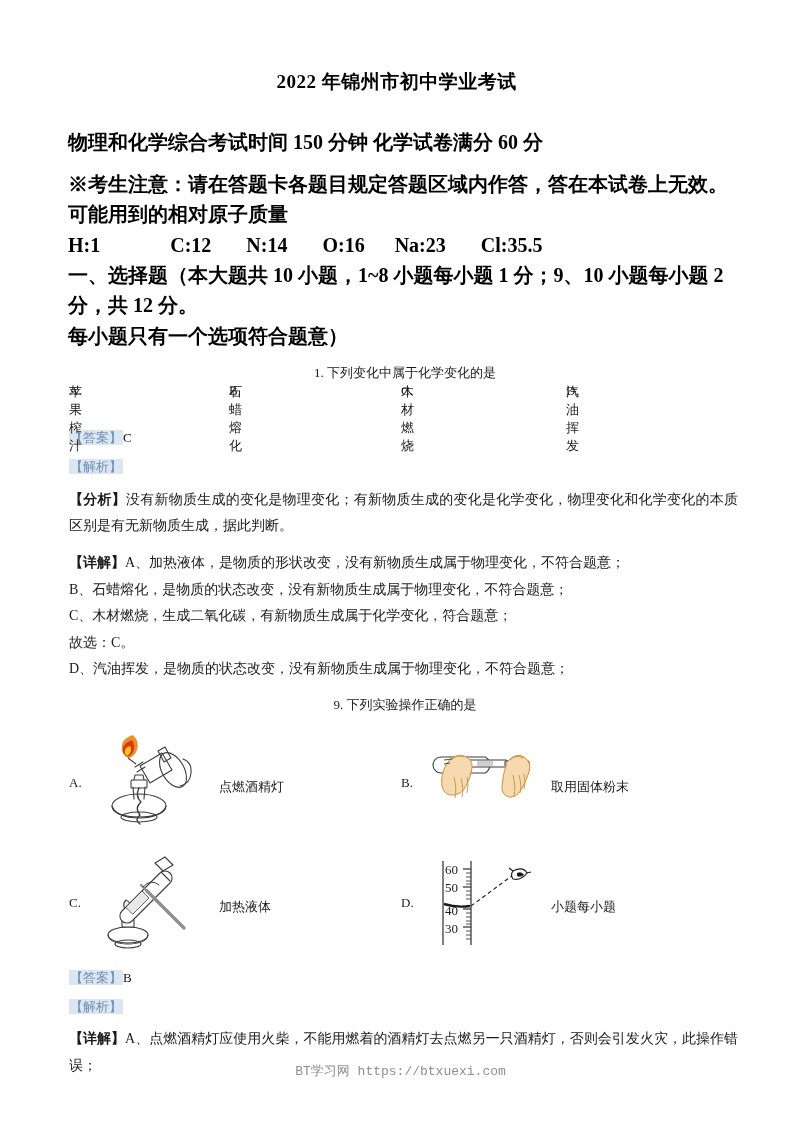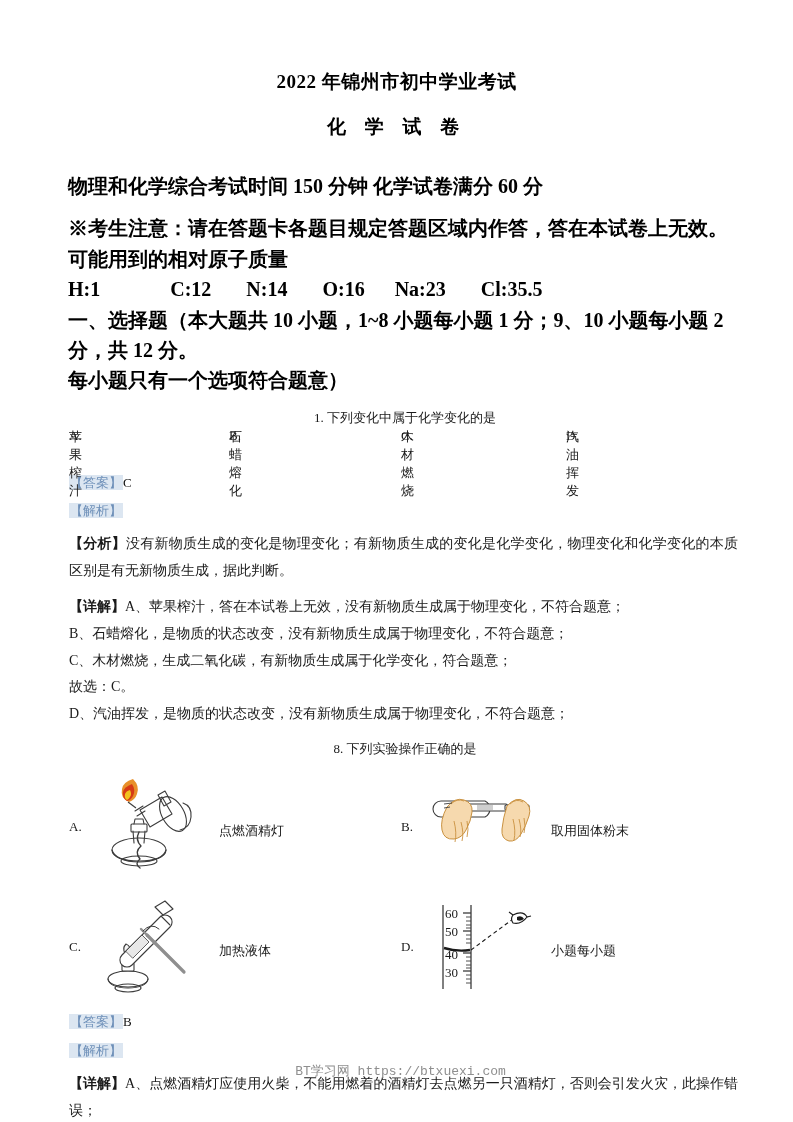--- a/index.html
+++ b/index.html
@@ -163,21 +163,20 @@
     color: #8f8f8f;
     font-family: Liberation Mono, monospace;
   }
 </style>
 </head>
 <body>
 
 <div class="page">
 
   <div class="doc-title">2022 年锦州市初中学业考试</div>
-  <div class="doc-subtitle">化 学 试 卷</div>
 
   <div class="instr instr-first">物理和化学综合考试时间 150 分钟  化学试卷满分 60 分</div>
 
   <div class="instr instr-gap">※考生注意：请在答题卡各题目规定答题区域内作答，答在本试卷上无效。</div>
 
   <div class="instr"><span>可能用到的相对原子质量</span><span class="mass-row">H:1              C:12       N:14       O:16      Na:23       Cl:35.5</span></div>
 
   <div class="instr">一、选择题（本大题共 10 小题，1~8 小题每小题 1 分；9、10 小题每小题 2 分，共 12 分。</div>
   <div class="instr">每小题只有一个选项符合题意）</div>
 
@@ -201,27 +200,27 @@
         <span>汽油挥发</span>
       </span>
   </div>
 
   <div class="tag-line spaced"><span class="tag">【答案】</span><span class="tag-plain">C</span></div>
 
   <div class="tag-line spaced-sm"><span class="tag">【解析】</span></div>
 
   <div class="para spaced-sm"><b>【分析】</b><span>没有新物质生成的变化是物理变化；有新物质生成的变化是化学变化，物理变化和化学变化的本质区别是有无新物质生成，据此判断。</span></div>
 
-  <div class="para spaced-sm"><b>【详解】</b><span>A、苹果榨汁，答在本试卷上无效，没有新物质生成属于物理变化，不符合题意；</span></div>
+  <div class="para spaced-sm"><b>【详解】</b><span>A、加热液体，是物质的形状改变，没有新物质生成属于物理变化，不符合题意；</span></div>
   <div class="para">B、石蜡熔化，是物质的状态改变，没有新物质生成属于物理变化，不符合题意；</div>
   <div class="para">C、木材燃烧，生成二氧化碳，有新物质生成属于化学变化，符合题意；</div>
   <div class="para">故选：C。</div>
   <div class="para">D、汽油挥发，是物质的状态改变，没有新物质生成属于物理变化，不符合题意；</div>
 
-  <div class="q-line spaced">8. 下列实验操作正确的是</div>
+  <div class="q-line spaced">9. 下列实验操作正确的是</div>
 
   <div class="fig-grid">
 
     <div class="fig-cell cell-a">
       <span class="fig-label">A.</span>
       <span class="fig-art">
         <svg viewBox="0 0 118 108" width="118" height="108">
           <g fill="none" stroke="#3c3c3c" stroke-width="1.1" stroke-linejoin="round" stroke-linecap="round">
 
             <ellipse cx="44" cy="77" rx="27" ry="12"></ellipse>

